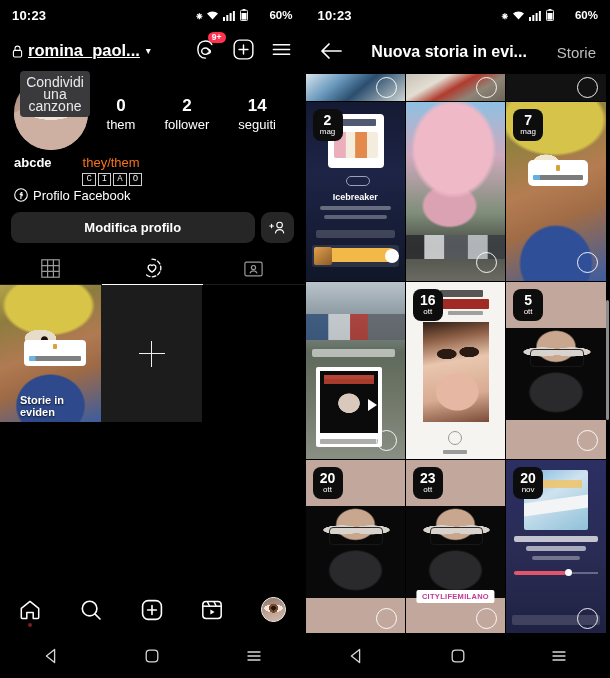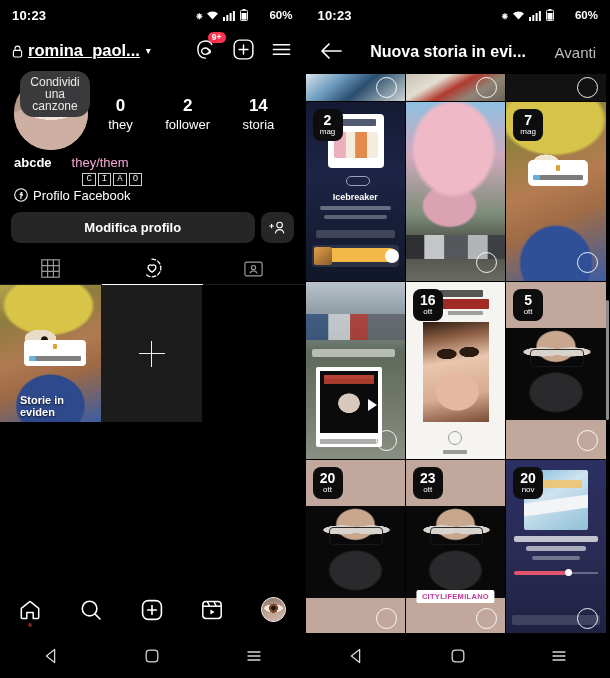--- a/index.html
+++ b/index.html
@@ -31,30 +31,30 @@
   .prof-row{display:flex;align-items:flex-start;padding:6px 14px 0;}
   .avatar-wrap{position:relative;width:78px;flex:0 0 78px;}
   .avatar{width:74px;height:74px;border-radius:50%;overflow:hidden;position:relative;background:#2a2220;}
   .avatar .eye-img{position:absolute;inset:0;
     background:
       radial-gradient(circle at 52% 42%, #2b1a12 0 5%, #6d4128 5% 11%, #c9a48c 11% 17%, rgba(201,164,140,0) 17%),
       radial-gradient(ellipse 58% 26% at 50% 43%, #efe3dc 0 62%, rgba(239,227,220,0) 63%),
       radial-gradient(ellipse 120% 85% at 50% 88%, #cdb0a2 0 60%, rgba(205,176,162,0) 61%),
       linear-gradient(170deg,#9c8174 0%,#bba092 45%,#cbb2a4 100%);
   }
-  .tooltip-song{position:absolute;left:6px;top:-5px;width:62px;background:#3a3a3c;color:#e9e9ea;font-size:12px;line-height:12px;text-align:center;border-radius:14px;padding:5px 4px;z-index:4;}
+  .tooltip-song{position:absolute;left:6px;top:-5px;width:62px;background:#3a3a3c;color:#e9e9ea;font-size:14px;line-height:12px;text-align:center;border-radius:4px;padding:5px 4px;z-index:4;}
   .stats{display:flex;flex:1;justify-content:space-around;padding-top:20px;}
   .stat{text-align:center;}
   .stat .num{color:#fff;font-size:17px;font-weight:700;line-height:20px;}
   .stat .lbl{color:#fff;font-size:13px;line-height:17px;}
 
   .bio{padding:4px 14px 0;}
   .bio-line1{font-size:13px;line-height:17px;}
   .bio-name{color:#fff;font-weight:700;}
-  .bio-pron{color:#f9a8d4;font-weight:400;margin-left:0;padding-left:20px;}
+  .bio-pron{color:#f97316;font-weight:400;margin-left:11px;padding-left:20px;}
   .ciao{display:flex;gap:2px;justify-content:center;margin:2px 0 2px;padding-right:80px;}
   .ciao span{display:inline-block;border:1px solid #cfcfcf;color:#e6e6e6;font-size:9px;line-height:11px;padding:0 3px;font-family:"Liberation Mono",monospace;}
   .fb-row{display:flex;gap:5px;margin-top:2px;}
   .fb-ico{width:14px;height:14px;color:#fff;}
   .fb-txt{color:#fff;font-size:13px;}
 
   .btn-row{display:flex;gap:6px;padding:9px 11px 0;}
   .pbtn{flex:1;background:#262626;color:#fff;border:none;border-radius:9px;height:31px;font-size:13px;font-weight:700;font-family:"Liberation Sans",sans-serif;display:flex;align-items:center;justify-content:center;}
   .pbtn.sq{flex:0 0 33px;}
   .adduser{width:17px;height:15px;color:#fff;}
@@ -283,29 +283,29 @@
     <div class="prof-row">
       <div class="avatar-wrap">
         <div class="avatar">
             <div class="eye-img"></div>
           </div>
         <div class="tooltip-song">Condividi una canzone</div>
       </div>
       <div class="stats">
         <div class="stat">
           <div class="num">0</div>
-          <div class="lbl">they</div>
+          <div class="lbl">them</div>
         </div>
         <div class="stat">
           <div class="num">2</div>
           <div class="lbl">follower</div>
         </div>
         <div class="stat">
           <div class="num">14</div>
-          <div class="lbl">storia</div>
+          <div class="lbl">seguiti</div>
         </div>
       </div>
     </div>
 
     <div class="bio">
       <div class="bio-line1">
         <span class="bio-name">abcde</span><span class="bio-pron">they/them</span>
       </div>
       <div class="ciao">
         <span>C</span>
@@ -456,21 +456,21 @@
       </div>
     </div>
 
     <div class="r-header">
       <div class="back">
         <svg width="22" height="18" viewBox="0 0 22 18">
             <path d="M21 9H2M9 2 2 9l7 7" fill="none" stroke="#fff" stroke-width="1.7" stroke-linecap="round" stroke-linejoin="round"></path>
           </svg>
       </div>
       <div class="r-title">Nuova storia in evi...</div>
-      <div class="r-next">Avanti</div>
+      <div class="r-next">Storie</div>
     </div>
 
     <div class="story-grid">
 
       <div class="scell" style="height:28px">
         <div class="inner bg-beach"></div>
           <div class="selcirc" style="bottom:3px"></div>
       </div>
       <div class="scell" style="height:28px">
         <div class="inner bg-wall"></div>

